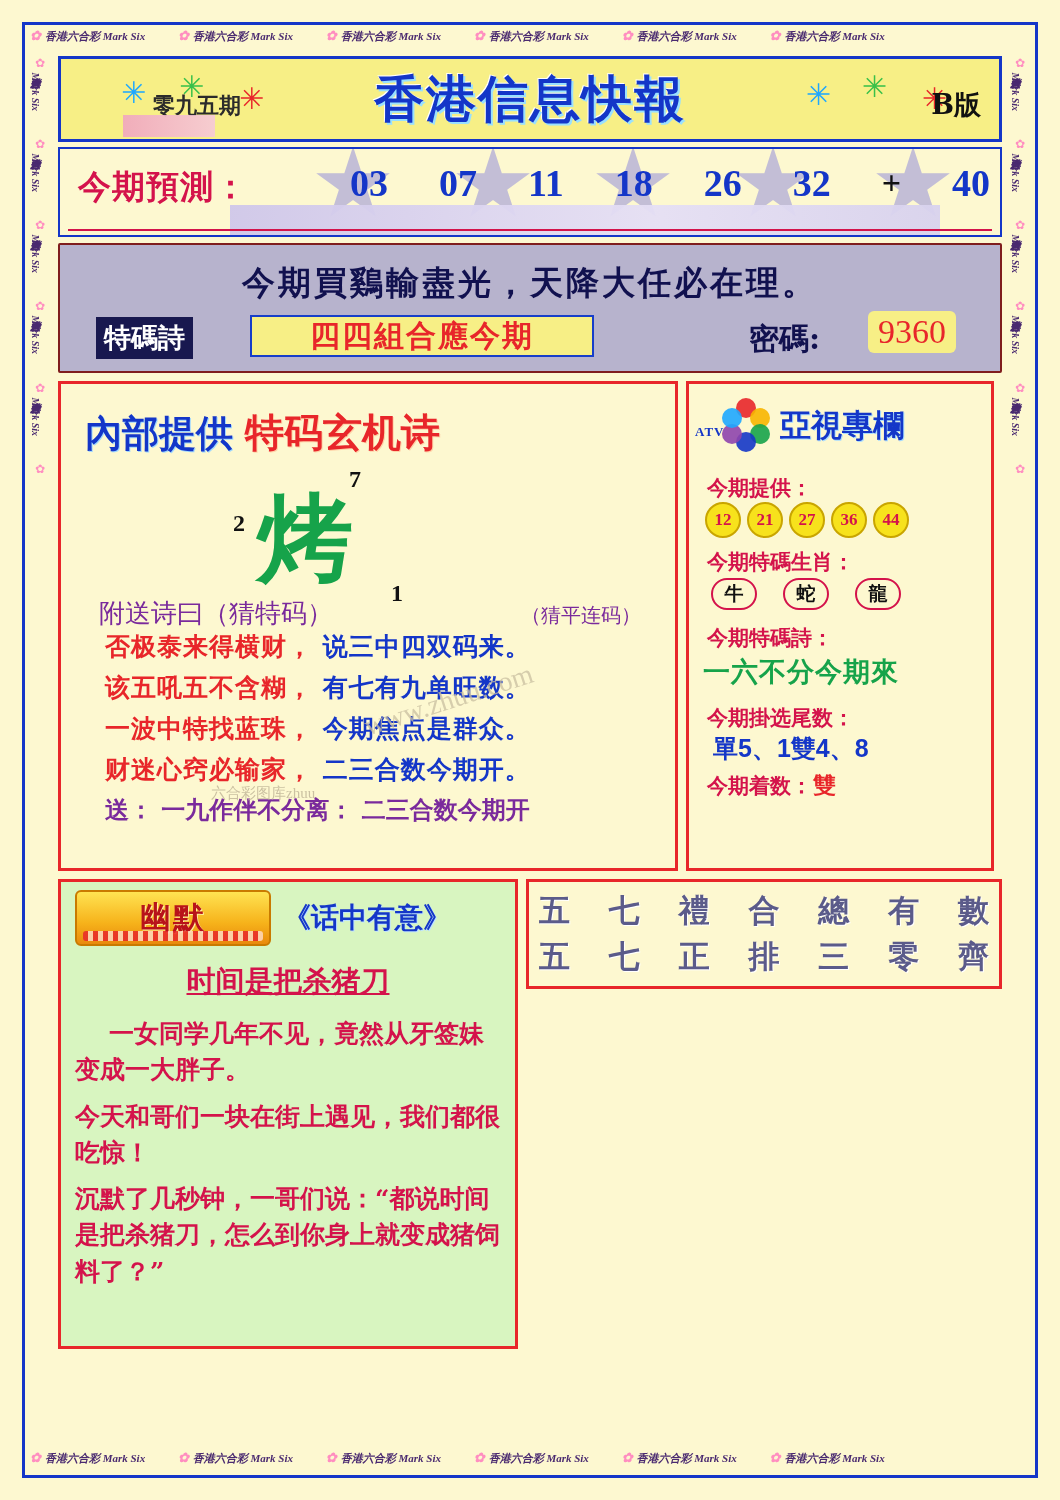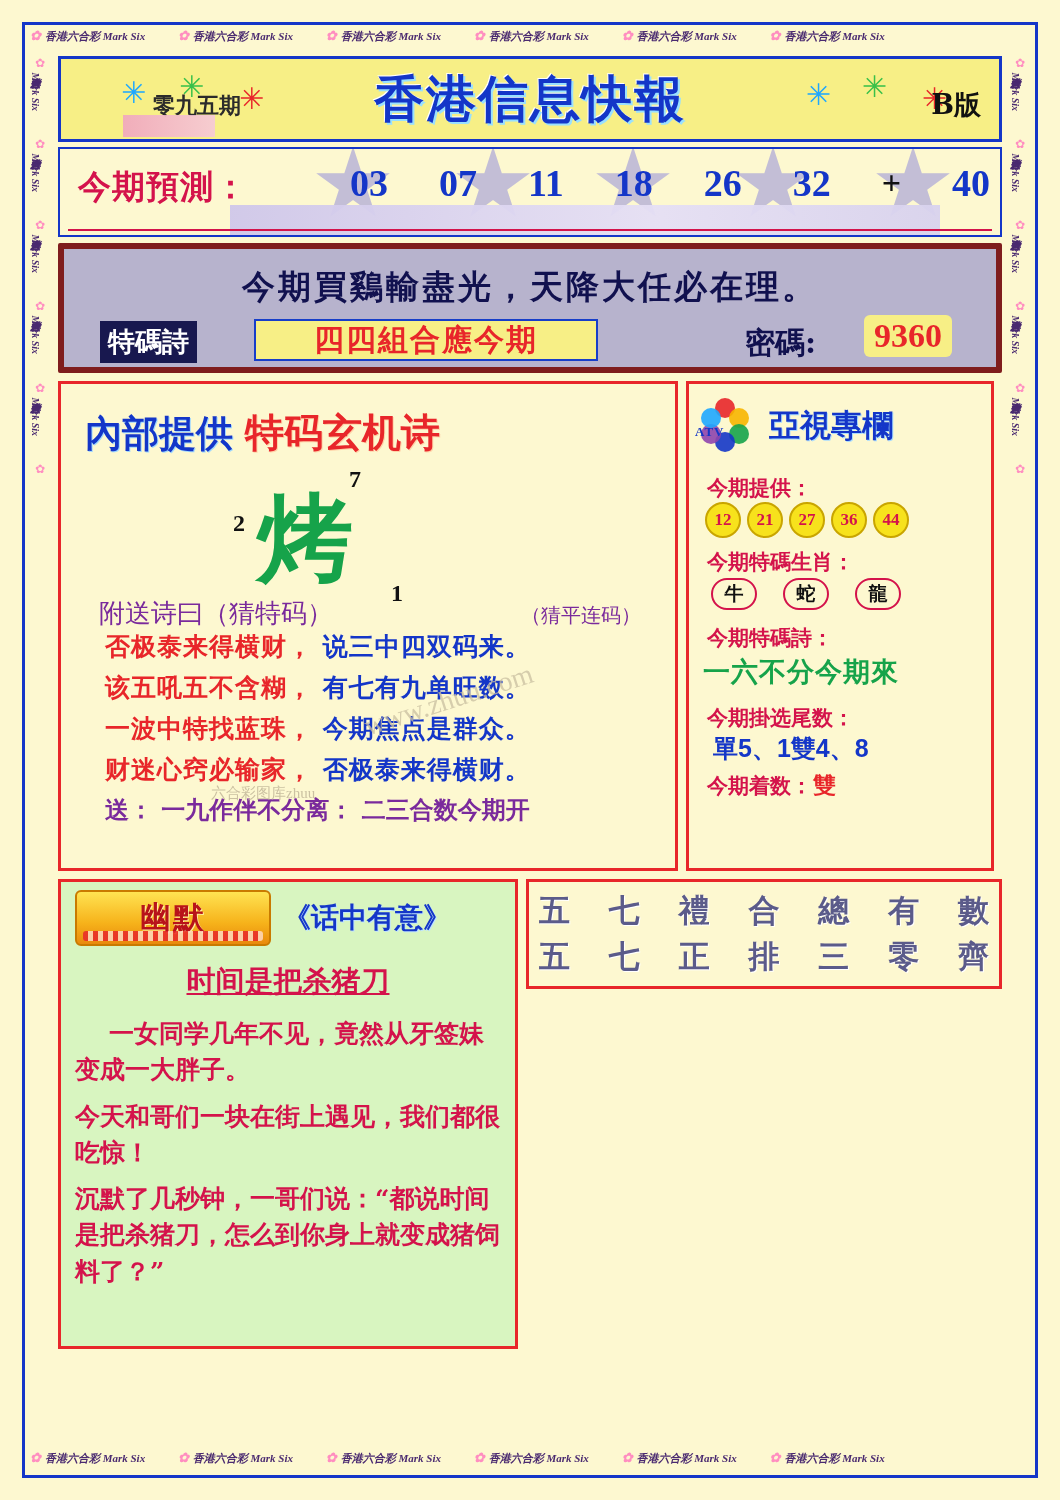--- a/index.html
+++ b/index.html
@@ -107,21 +107,21 @@
     opacity:.95;
   }
   .predict-underline{
     position:absolute;left:8px;bottom:4px;width:calc(100% - 16px);height:2px;
     background:#d4134b;
   }
 
   
   .verse{
     margin-top:6px;height:130px;background:#b7b3cd;
-    border:6px solid #7f1d1d;box-sizing:border-box;position:relative;
+    border:2px solid #7f1d1d;box-sizing:border-box;position:relative;
     border-radius:2px;
   }
   .verse-line{
     position:absolute;left:0;right:0;top:16px;text-align:center;
     font-size:33px;font-weight:bold;color:#11114f;
     font-family:"DejaVu Serif",serif;letter-spacing:3px;
   }
   .verse-tag{
     position:absolute;left:36px;top:72px;background:#18184f;color:#fff;
     font-size:27px;font-weight:bold;padding:3px 8px;font-family:"DejaVu Serif",serif;
@@ -131,21 +131,21 @@
     background:#f7ef86;border:2px solid #173ec9;box-sizing:border-box;
     display:flex;align-items:center;justify-content:center;
     font-size:30px;font-weight:bold;color:#e8262a;font-family:"DejaVu Serif",serif;
     letter-spacing:2px;
   }
   .verse-pwd-label{
     position:absolute;right:180px;top:74px;font-size:30px;font-weight:bold;
     color:#11114f;font-family:"DejaVu Serif",serif;
   }
   .verse-pwd{
-    position:absolute;right:44px;top:66px;font-size:34px;font-weight:bold;
+    position:absolute;right:44px;top:66px;font-size:34px;font-weight:normal;
     color:#e8262a;background:#f7ef86;border-radius:6px;padding:2px 10px;
     font-family:"Liberation Serif",serif;
   }
 
   
   .cols{margin-top:8px;display:flex;gap:8px;}
   .col-left{
     width:620px;background:#fdf8d0;border:3px solid #e8262a;
     box-sizing:border-box;position:relative;height:490px;
   }
@@ -198,21 +198,21 @@
     transform:rotate(-18deg);font-family:"Liberation Serif",serif;opacity:.75;
     pointer-events:none;
   }
   .watermark2{
     position:absolute;left:150px;top:400px;font-size:15px;color:#c3b89a;
     font-family:"Liberation Serif",serif;opacity:.85;
   }
 
   
   .atv-head{
-    position:absolute;left:8px;top:14px;display:flex;align-items:center;gap:16px;
+    position:absolute;left:29px;top:14px;display:flex;align-items:center;gap:6px;
   }
   .atv-logo{position:relative;width:56px;height:56px;}
   .atv-logo .pet{
     position:absolute;width:20px;height:20px;border-radius:50%;opacity:.9;
   }
   .atv-text{
     position:absolute;left:6px;top:40px;font-size:13px;font-weight:bold;color:#1436c8;
     font-family:"Liberation Serif",serif;letter-spacing:1px;
   }
   .atv-title{
@@ -424,21 +424,21 @@
           <div class="poem-row">
             <span class="l">该五吼五不含糊，</span>
             <span class="r">有七有九单旺数。</span>
           </div>
           <div class="poem-row">
             <span class="l">一波中特找蓝珠，</span>
             <span class="r">今期焦点是群众。</span>
           </div>
           <div class="poem-row">
             <span class="l">财迷心窍必输家，</span>
-            <span class="r">否极泰来得横财。</span>
+            <span class="r">二三合数今期开。</span>
           </div>
           <div class="poem-last">送： 一九作伴不分离： 二三合数今期开</div>
         </div>
 
         <div class="watermark">www.zhuu.com</div>
         <div class="watermark2">六合彩图库zhuu</div>
       </div>
 
       <div class="col-right">
         <div class="atv-head">

